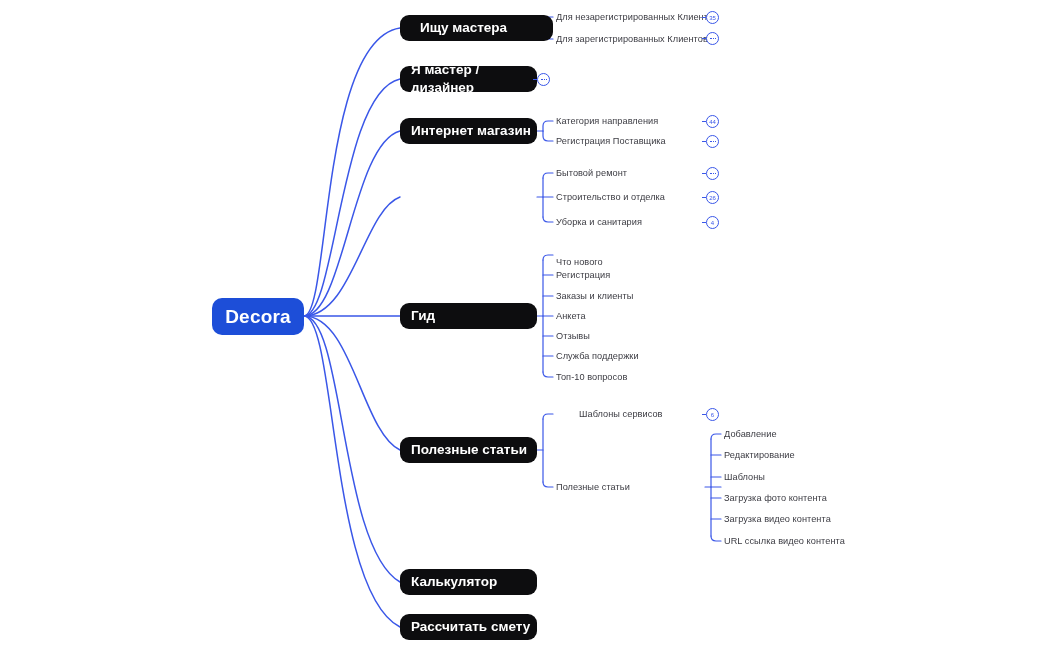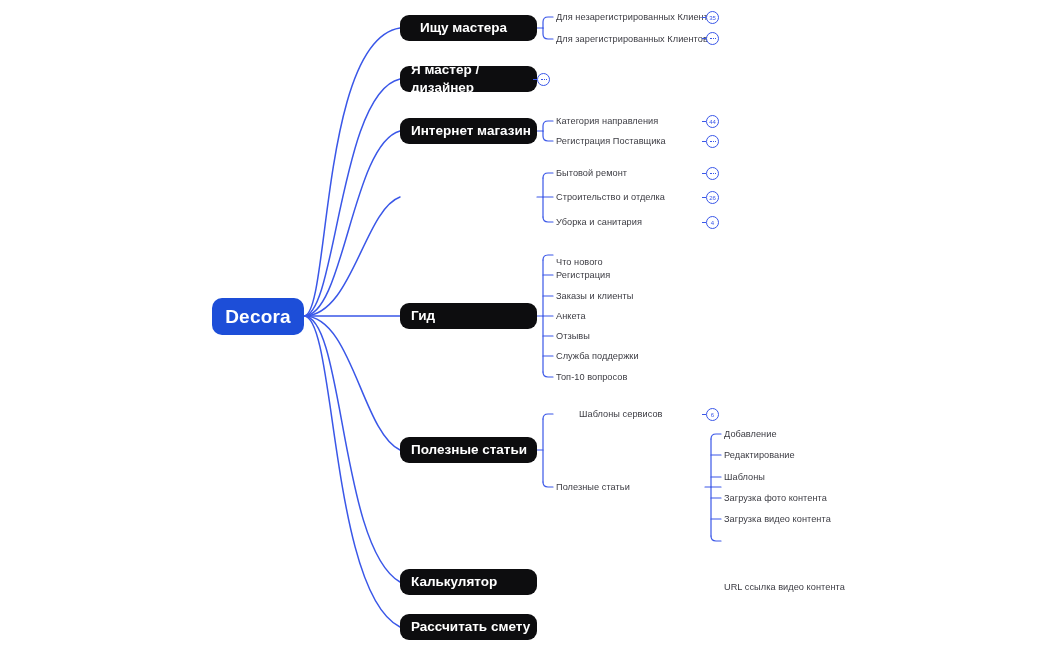--- a/index.html
+++ b/index.html
@@ -159,21 +159,21 @@
       <path d="M711,498 Q711,498 716,498 L721,498"></path>
       <path d="M711,519 Q711,519 716,519 L721,519"></path>
       <path d="M711,536 Q711,541 716,541 L721,541"></path>
     </g>
   </svg>
 
   <div class="root-node" style="left:212px; top:298px; width:92px; height:37px;">
     <span>Decora</span>
   </div>
 
-  <div class="topic-node" style="left:400px; top:15px; width:137px; height:26px;padding-left:20px;">
+  <div class="topic-node" style="left:400px; top:15px; width:153px; height:26px;padding-left:20px;">
     <span class="label">Ищу мастера</span>
   </div>
 
   <div class="topic-node" style="left:400px; top:66px; width:137px; height:26px;">
     <span class="label">Я мастер /дизайнер</span>
   </div>
 
   <div class="topic-node" style="left:400px; top:118px; width:137px; height:26px;">
     <span class="label">Интернет магазин</span>
   </div>
@@ -214,21 +214,21 @@
   <div class="leaf" style="left:556px; top:372px;">Топ-10 вопросов</div>
 
   <div class="leaf" style="left:556px; top:409px;padding-left:23px;">Шаблоны сервисов</div>
   <div class="leaf" style="left:556px; top:482px;">Полезные статьи</div>
 
   <div class="leaf" style="left:724px; top:429px;">Добавление</div>
   <div class="leaf" style="left:724px; top:450px;">Редактирование</div>
   <div class="leaf" style="left:724px; top:472px;">Шаблоны</div>
   <div class="leaf" style="left:724px; top:493px;">Загрузка фото контента</div>
   <div class="leaf" style="left:724px; top:514px;">Загрузка видео контента</div>
-  <div class="leaf" style="left:724px; top:536px;margin-top:46px;">URL ссылка видео контента</div>
+  <div class="leaf" style="left:724px; top:536px;">URL ссылка видео контента</div>
 
   <div class="badge-stub" style="left:702px; top:17px;"></div>
   <div class="badge" style="left:706px; top:11px;">35</div>
 
   <div class="badge-stub" style="left:702px; top:38px;"></div>
   <div class="badge empty" style="left:706px; top:32px;"></div>
 
   <div class="badge-stub" style="left:533px; top:79px;"></div>
   <div class="badge empty" style="left:537px; top:73px;"></div>
 

